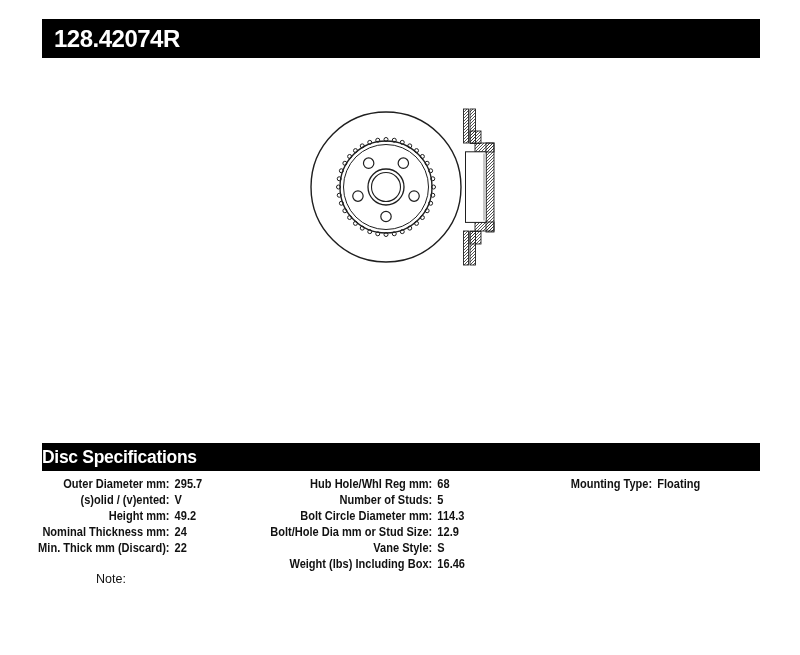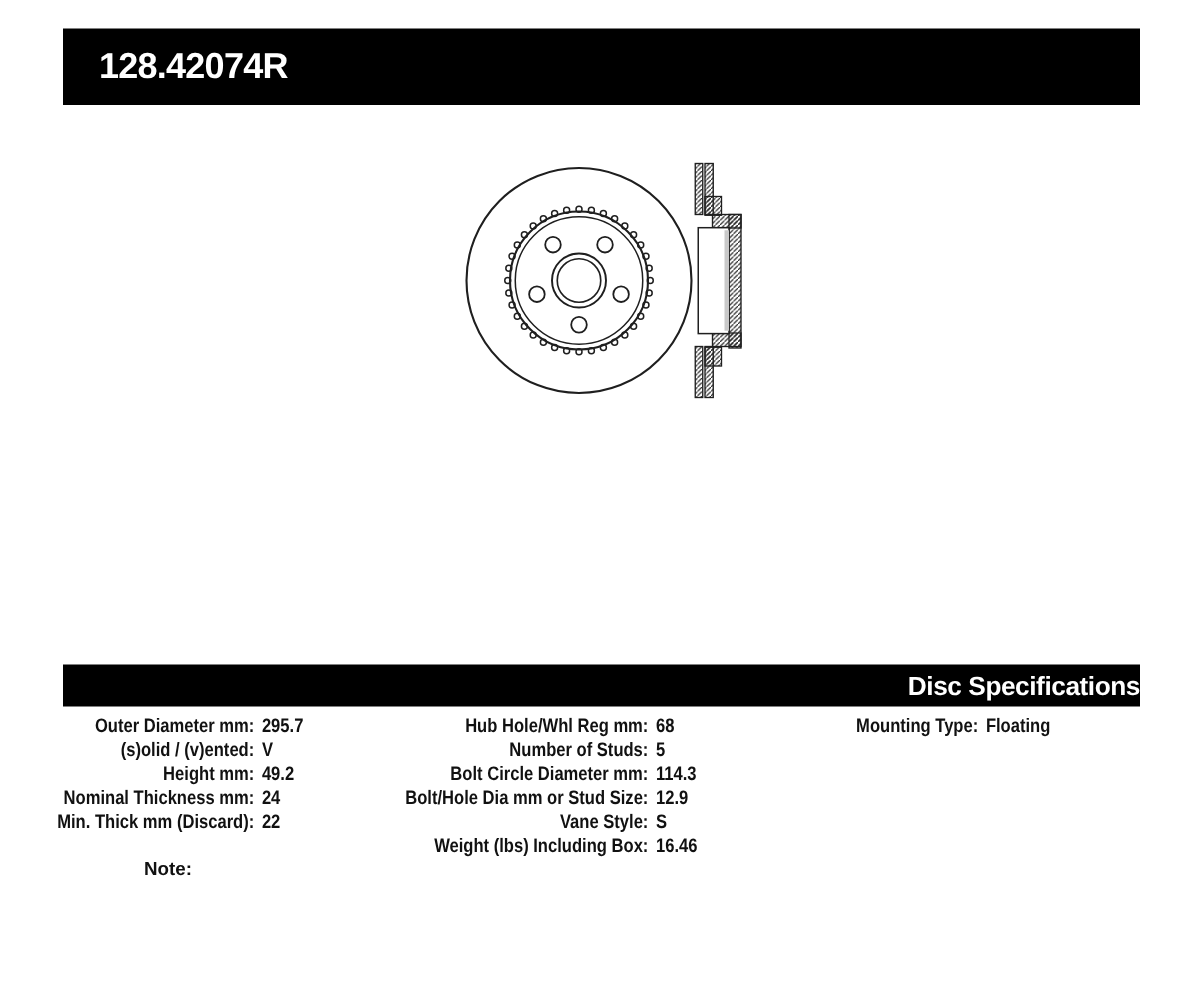--- a/index.html
+++ b/index.html
@@ -1,42 +1,42 @@
 <!DOCTYPE html>
 <html><head>
 <meta charset="utf-8">
 <style>
   * { margin: 0; padding: 0; box-sizing: border-box; }
   html, body { width: 800px; height: 655px; background: #ffffff; overflow: hidden; }
   body { position: relative; font-family: "Liberation Sans", sans-serif; color: #111; }
 
   
   .header-bar {
-    position: absolute; left: 42px; top: 19px; width: 718px; height: 51px;
+    position: absolute; left: 42px; top: 19px; width: 718px; height: 39px;
     background: #000; color: #fff;
     display: flex; align-items: center; justify-content: space-between;
-    padding: 0 24px;
+    padding: 0 12px;
   }
   .header-bar .hdr-text {
     font-size: 24px; font-weight: bold; letter-spacing: -0.5px; white-space: nowrap;
   }
 
   
   .drawing-wrap { position: absolute; left: 290px; top: 95px; width: 220px; height: 185px; }
   svg { display: block; }
   .line { fill: none; stroke: #1f1f1f; }
   #scallops circle { fill: #fff; stroke: #1f1f1f; stroke-width: 1; }
   #studs circle { fill: #fff; stroke: #1f1f1f; stroke-width: 1.2; }
   .hatched { fill: url(#hatch); stroke: #1f1f1f; stroke-width: 0.9; }
 
   
   .spec-bar {
     position: absolute; left: 42px; top: 443px; width: 718px; height: 28px;
     background: #000; color: #fff;
-    display: flex; align-items: center; justify-content: flex-end;
+    display: flex; align-items: center; justify-content: flex-start;
   }
   .spec-bar .spec-title { font-size: 17.5px; font-weight: bold; letter-spacing: -0.3px; }
 
   
   .spec-col {
     position: absolute; top: 476px;
     transform: scaleX(0.85); transform-origin: left top;
     font-size: 13px; font-weight: bold; line-height: 16px; white-space: nowrap;
   }
   .spec-col .spec-row { display: flex; }
@@ -45,21 +45,21 @@
     flex: 0 0 auto; text-align: right;
   }
   #col1 { left: 42px; }  #col1 .spec-label { width: 150px; }
   #col2 { left: 275px; } #col2 .spec-label { width: 185px; }
   #col3 { left: 500px; } #col3 .spec-label { width: 179px; }
   .spec-col .spec-value { padding-left: 6px; }
 
   
   .note-label {
     position: absolute; left: 96px; top: 572px;
-    font-size: 12.5px; font-weight: bold;
+    font-size: 12.5px; font-weight: normal;
   }
 </style>
 </head>
 <body>
 
 <div class="header-bar">
   <span class="hdr-text">128.42074R</span>
 </div>
 
 <div class="drawing-wrap">

